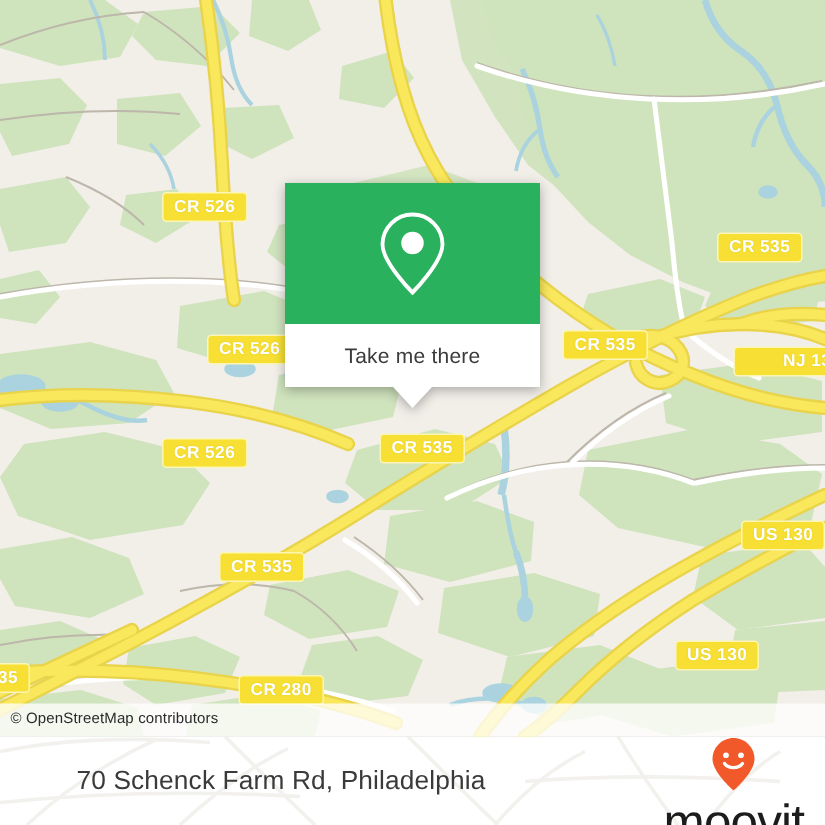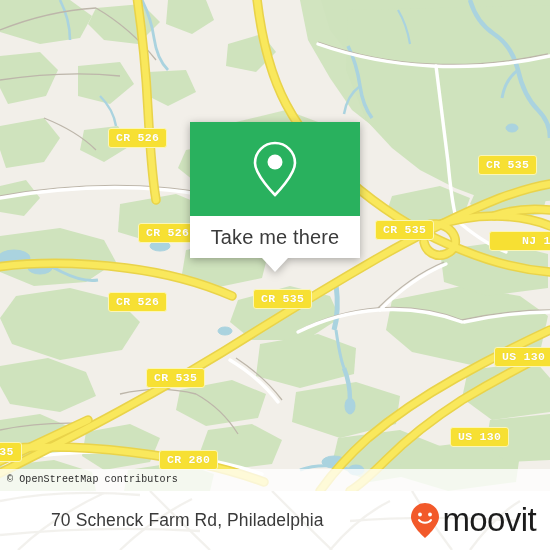--- a/index.html
+++ b/index.html
@@ -21,21 +21,20 @@
   }
 
   
   #map {
     position: absolute;
     left: 0; top: 0;
     width: 550px;
     height: 491px;
     overflow: hidden;
     background: #a3a3a3;
-    font-family: Liberation Mono, monospace;
   }
   #map svg { display: block; }
 
   
   #attribution {
     position: absolute;
     left: 0;
     bottom: 0px;
     width: 100%;
     height: 22px;
@@ -66,21 +65,21 @@
     justify-content: center;
   }
   #popup-image svg { display: block; }
   #popup-label {
     width: 170px;
     height: 42px;
     background: #ffffff;
     display: flex;
     align-items: center;
     justify-content: center;
-    font-size: 20px;
+    font-size: 14px;
     color: #3b3b3b;
     letter-spacing: .15px;
     box-sizing: border-box;
   }
   #popup-tail {
     position: absolute;
     left: 50%;
     margin-left: -13px;
     top: 136px;
     width: 0; height: 0;
@@ -135,20 +134,21 @@
     margin-left: 32px;
   }
   #brand {
     position: absolute;
     right: 14px;
     top: 0;
     height: 59px;
     display: flex;
     align-items: center;
     gap: 2px;
+    flex-direction: column;
   }
   #brand-pin svg { display: block; }
   #brand-name {
     font-size: 33px;
     color: #1c1c1c;
     letter-spacing: -.6px;
     font-weight: 400;
     line-height: 33px;
     padding-bottom: 3px;
   }

